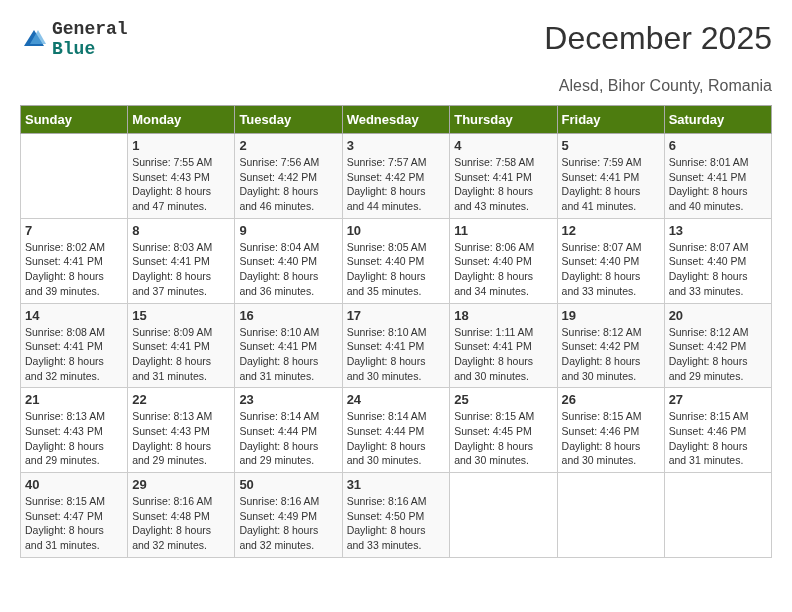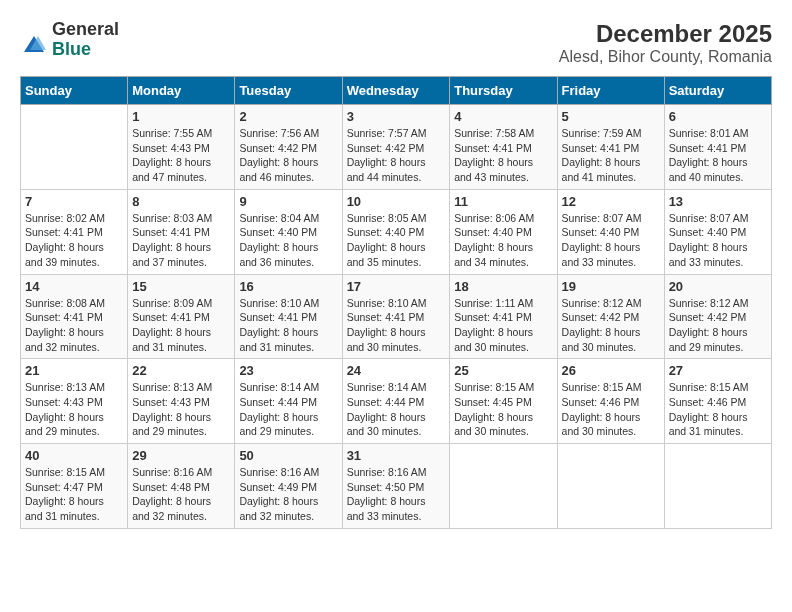--- a/index.html
+++ b/index.html
@@ -11,54 +11,56 @@
       padding: 20px;
     }
     .header {
       display: flex;
       justify-content: space-between;
       align-items: flex-start;
       margin-bottom: 10px;
     }
     .logo {
       display: flex;
-      align-items: flex-end;
+      align-items: center;
+      font-family: Liberation Mono, monospace;
     }
     .logo-text {
       font-size: 18px;
       font-weight: bold;
       line-height: 1.1;
     }
     .logo-general { color: #333; }
     .logo-blue { color: #0f766e; }
     .logo-icon {
       width: 28px;
       height: 28px;
       margin-right: 4px;
     }
     .title-block {
       text-align: right;
     }
     .title-block h1 {
-      font-size: 24px;
+      font-size: 32px;
       color: #333;
-      font-weight: bold;
+      font-weight: normal;
     }
     .title-block h2 {
       font-size: 16px;
       color: #555;
       font-weight: normal;
+      margin-top: 20px;
     }
     table {
       width: 100%;
       border-collapse: collapse;
       font-size: 11px;
     }
     thead tr th {
-      background-color: #0369a1;
+      background-color: #4d7c0f;
       color: #fff;
       padding: 6px 4px;
       text-align: left;
       font-size: 13px;
       font-weight: bold;
       border: 1px solid #aaa;
     }
     tbody tr td {
       border: 1px solid #ccc;
       vertical-align: top;

